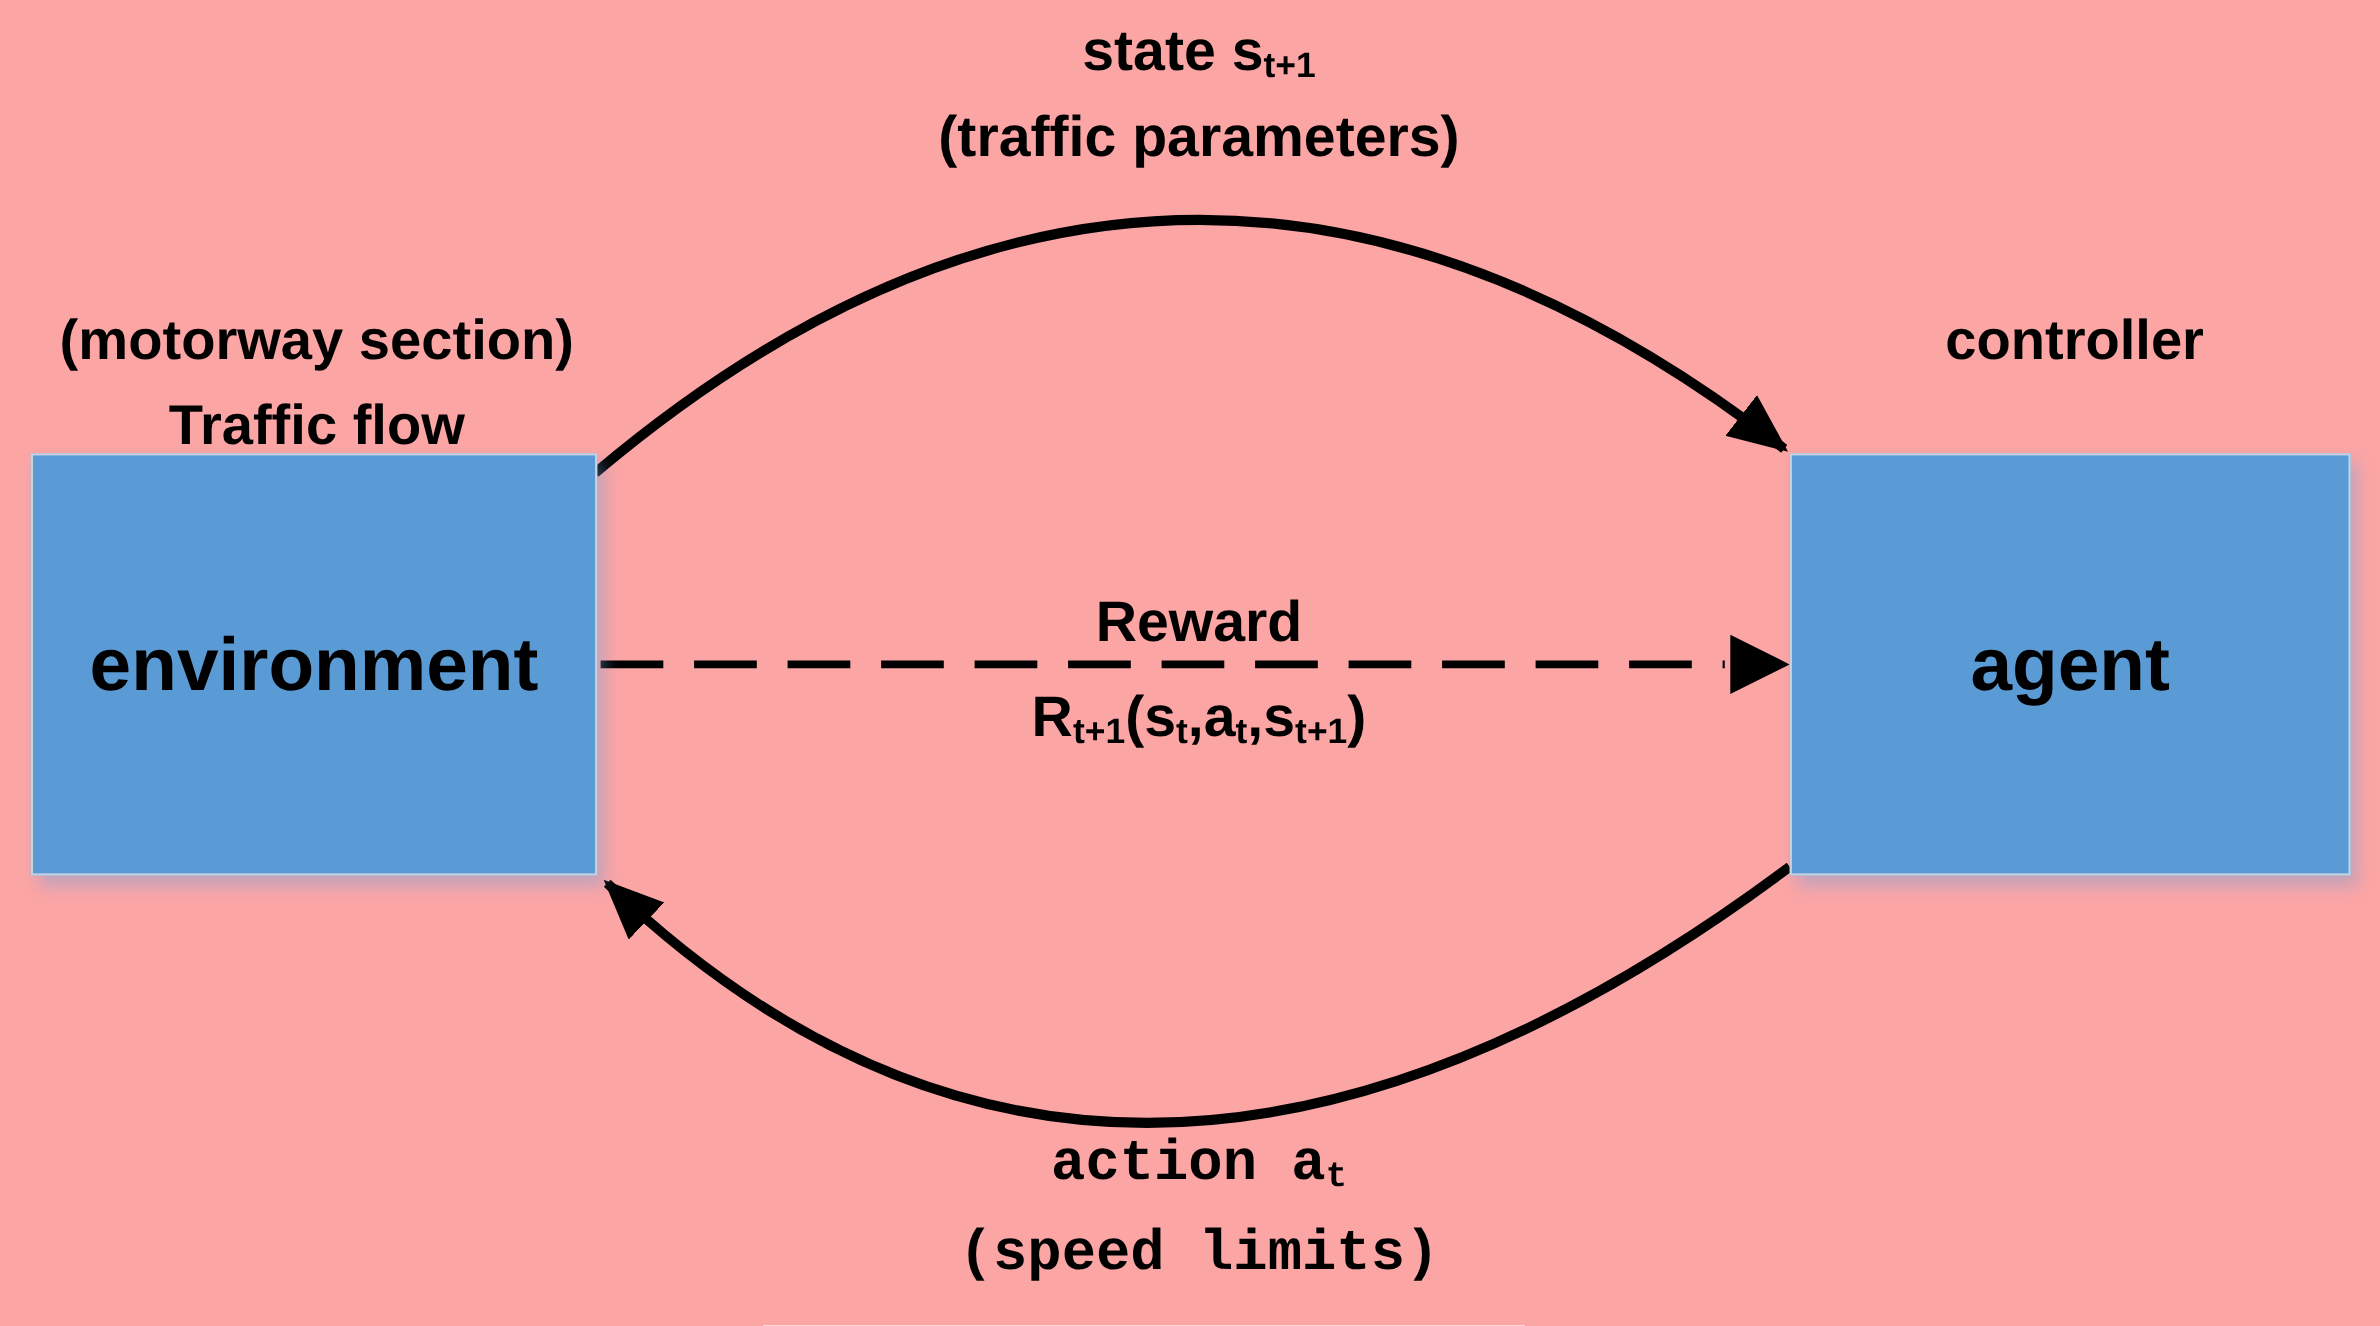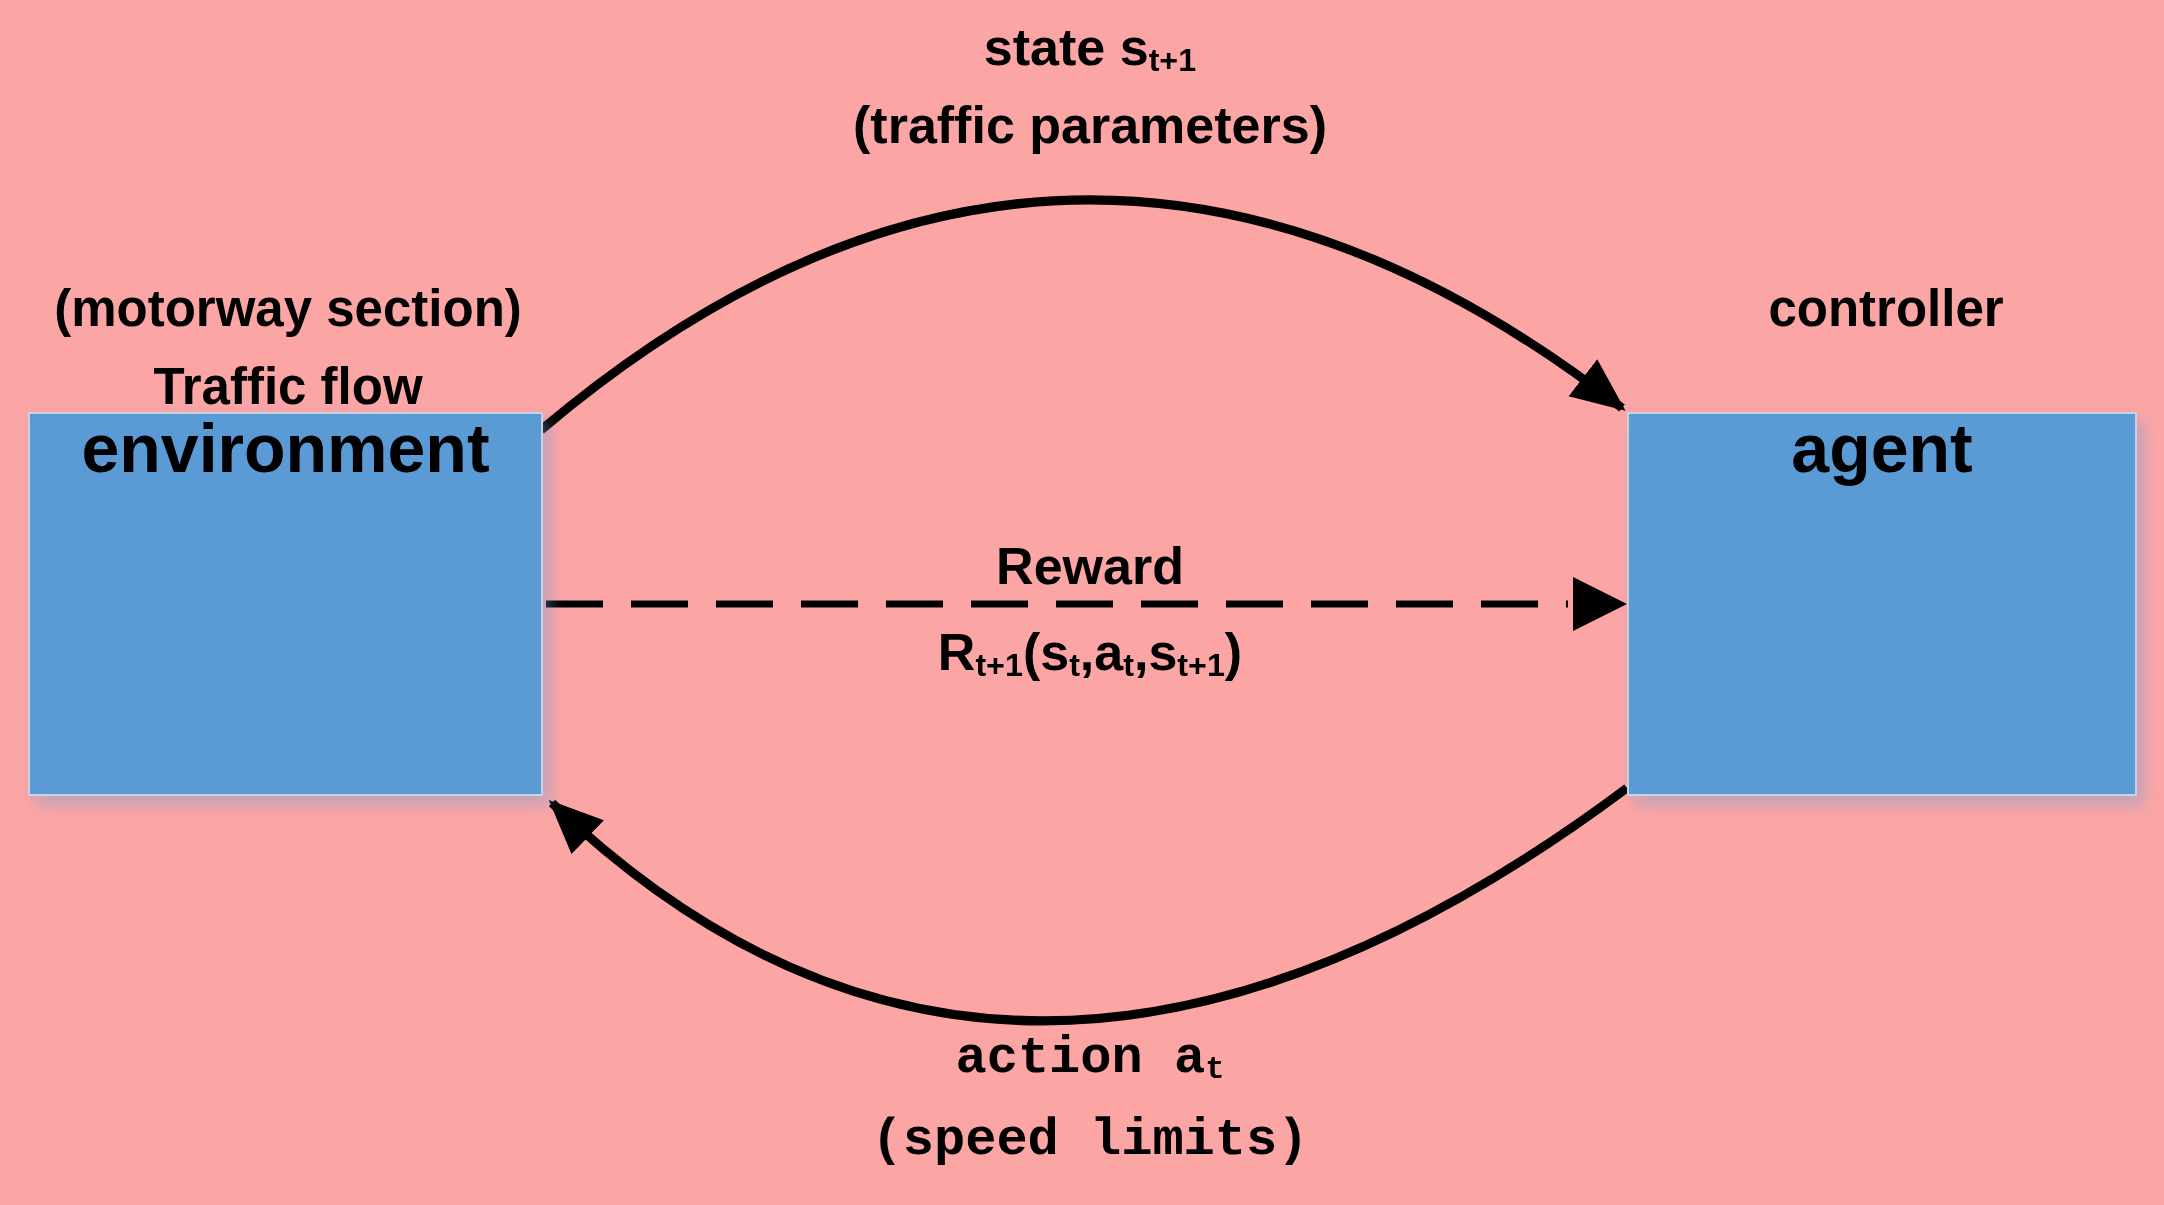--- a/index.html
+++ b/index.html
@@ -27,20 +27,21 @@
   
   .node-box {
     position: absolute;
     top: 412px;
     height: 384px;
     background: #5B9BD5;
     border: 2px solid #c9d2dd;
     box-sizing: border-box;
     box-shadow: 7px 9px 14px rgba(120, 160, 215, 0.45);
     display: flex;
+    align-items: center;
     justify-content: center;
   }
   #env-box   { left: 28px;   width: 515px; }
   #agent-box { left: 1627px; width: 510px; }
   .node-label {
     font-size: 68px;
     font-weight: bold;
     letter-spacing: 0px;
     line-height: 1;
   }

